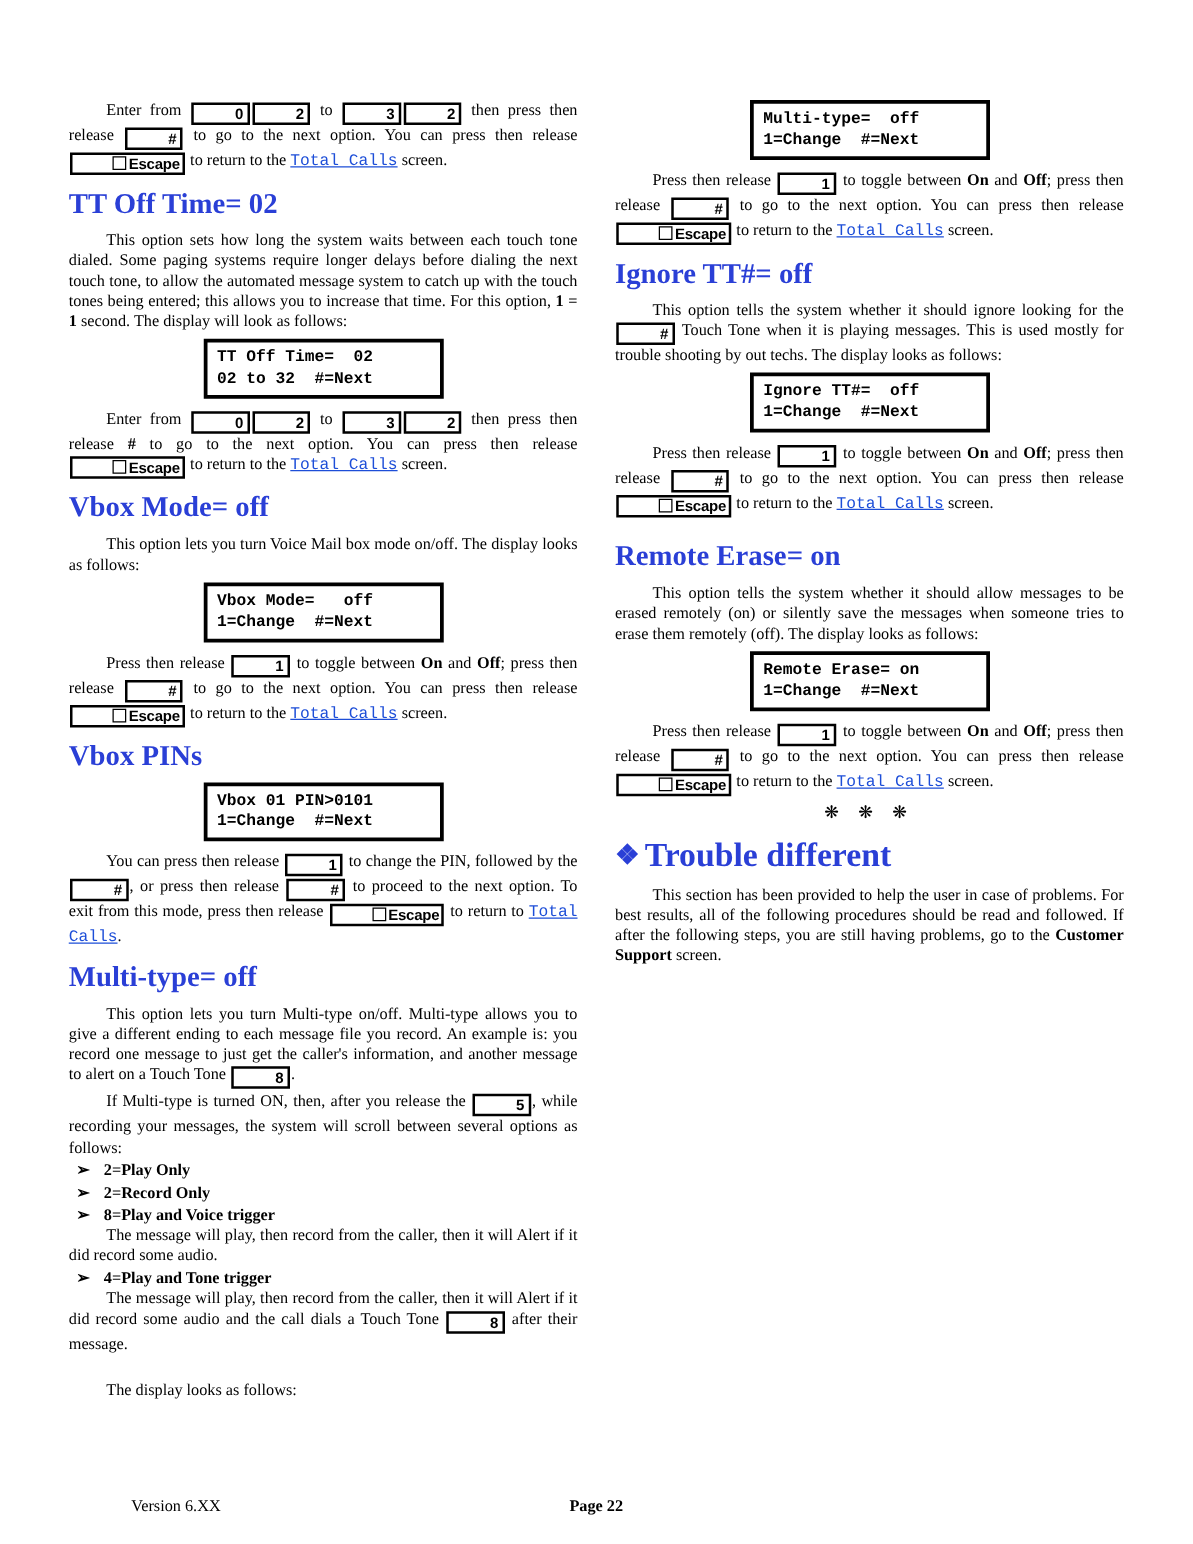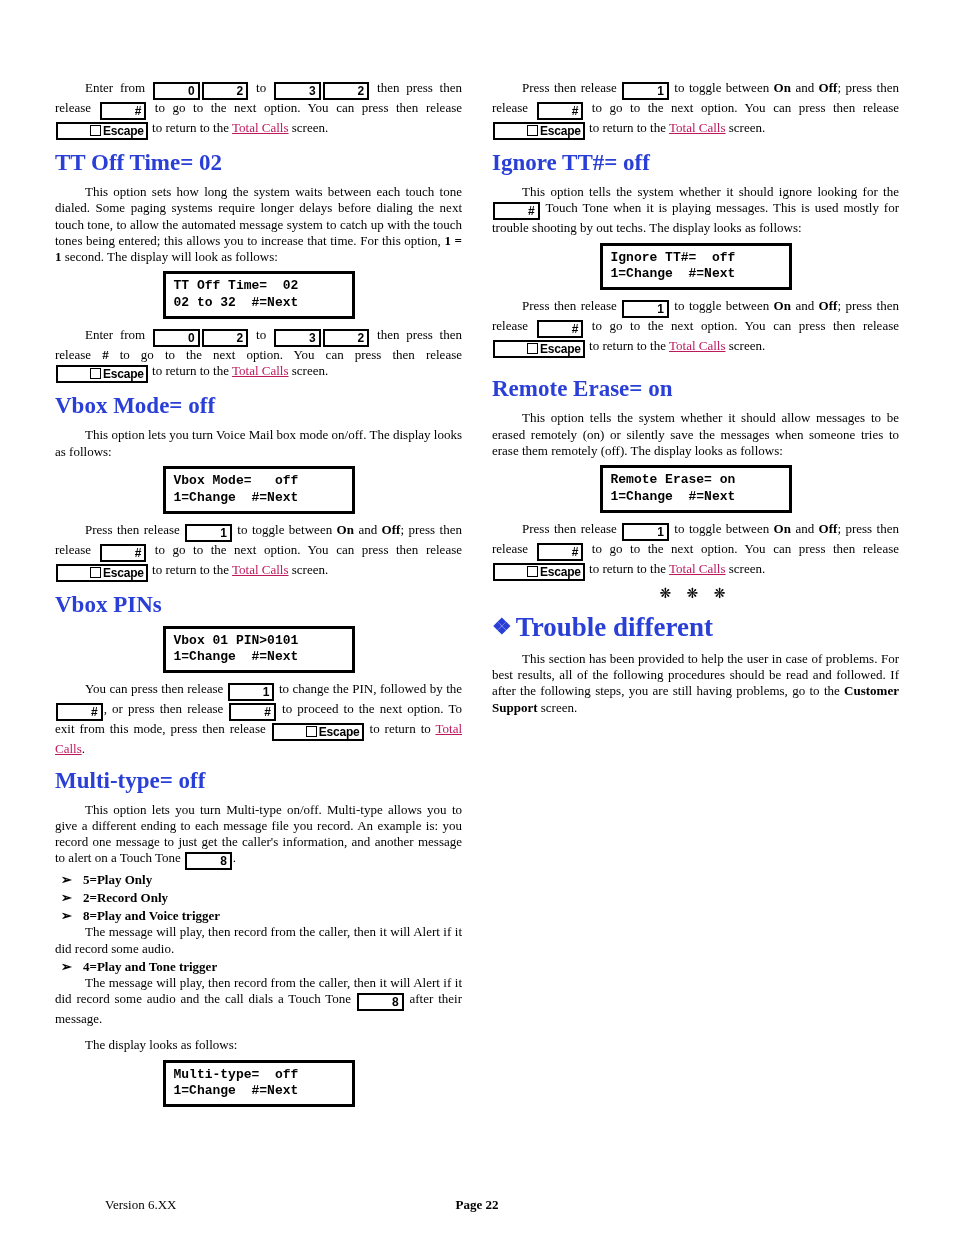--- a/index.html
+++ b/index.html
@@ -70,22 +70,23 @@
   .key { min-width: 9px; text-align:center; }
   .escapekey .sq {
     display: inline-block;
     width: 9px; height: 9px;
     border: 1.5px solid #000;
     vertical-align: -1px;
     margin-right: 2px;
   }
   .escapekey { letter-spacing: -0.2px; padding: 1px 2px;}
   a.link {
-    color: #be185d;
+    color: #1d4ed8;
     text-decoration: underline;
+    font-family: Liberation Mono, monospace;
   }
   .bullet-row {
     display: flex;
     align-items: flex-start;
     margin: 2px 0 0 6px;
   }
   .bullet-row .arrow {
     width: 22px;
     flex: 0 0 22px;
     font-weight: bold;
@@ -158,24 +159,27 @@
 <p class="indent">
 <span>You can press then release </span><span class="key">1</span><span> to change the PIN, followed by the </span><span class="key">#</span><span>, or press then release </span><span class="key">#</span><span> to proceed to the next option.  To exit from this mode, press then release </span><span class="escapekey"><span class="sq"></span><b>Escape</b></span><span> to return to </span><a class="link">Total Calls</a><span>.</span>
 </p>
 
 <h2 class="blue">Multi-type=   off</h2>
 
 <p class="indent">
 <span>This option lets you turn Multi-type on/off.  Multi-type allows you to give a different ending to each message file you record.  An example is:  you record one message to just get the caller's information, and another message to alert on a Touch Tone </span><span class="key">8</span><span>.</span>
 </p>
 
-
-<div class="bullet-row">
-        <span class="arrow">➢</span>
-        <span class="bl">5=Play Only</span>
+<p class="indent">
+<span>If Multi-type is turned ON, then, after you release the </span><span class="key">5</span><span>, while recording your messages, the system will scroll between several options as follows:</span>
+</p>
+
+<div class="bullet-row">
+        <span class="arrow">➢</span>
+        <span class="bl">2=Play Only</span>
       </div>
 
 <div class="bullet-row">
         <span class="arrow">➢</span>
         <span class="bl">2=Record Only</span>
       </div>
 
 
 <div class="bullet-row">
         <span class="arrow">➢</span>
@@ -184,21 +188,21 @@
 <p class="indent">The message will play, then record from the caller, then it will Alert if it did record some audio.</p>
 
 <div class="bullet-row">
         <span class="arrow">➢</span>
         <span class="bl">4=Play and Tone trigger</span>
       </div>
 <p class="indent">
 <span>The message will play, then record from the caller, then it will Alert if it did record some audio and the call dials a Touch Tone </span><span class="key">8</span><span> after their message.</span>
 </p>
 
-<p class="indent" style="margin-top:10px">The display looks as follows:</p>
+<p class="indent" style="margin-top:21px">The display looks as follows:</p>
 
 <div class="lcd">Multi-type=  off
 1=Change  #=Next</div>
 
 <p class="indent">
 <span>Press then release </span><span class="key">1</span><span> to toggle between </span><b>On</b><span> and </span><b>Off</b><span>; press then release </span><span class="key">#</span><span> to go to the next option. You can press then release </span><span class="escapekey"><span class="sq"></span><b>Escape</b></span><span> to return to the </span><a class="link">Total Calls</a><span> screen.</span>
 </p>
 
 <h2 class="blue">Ignore TT#=   off</h2>
 

